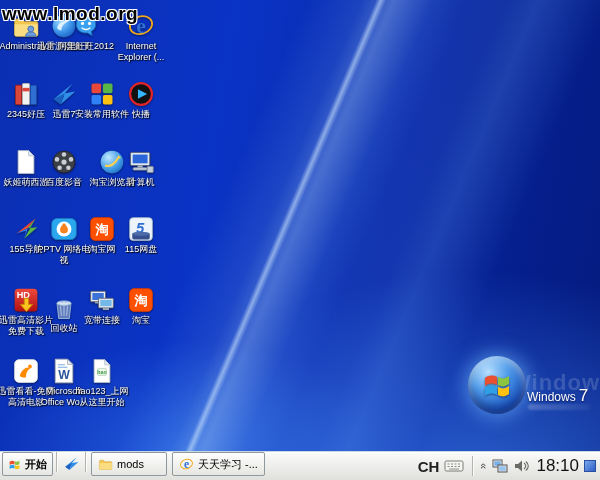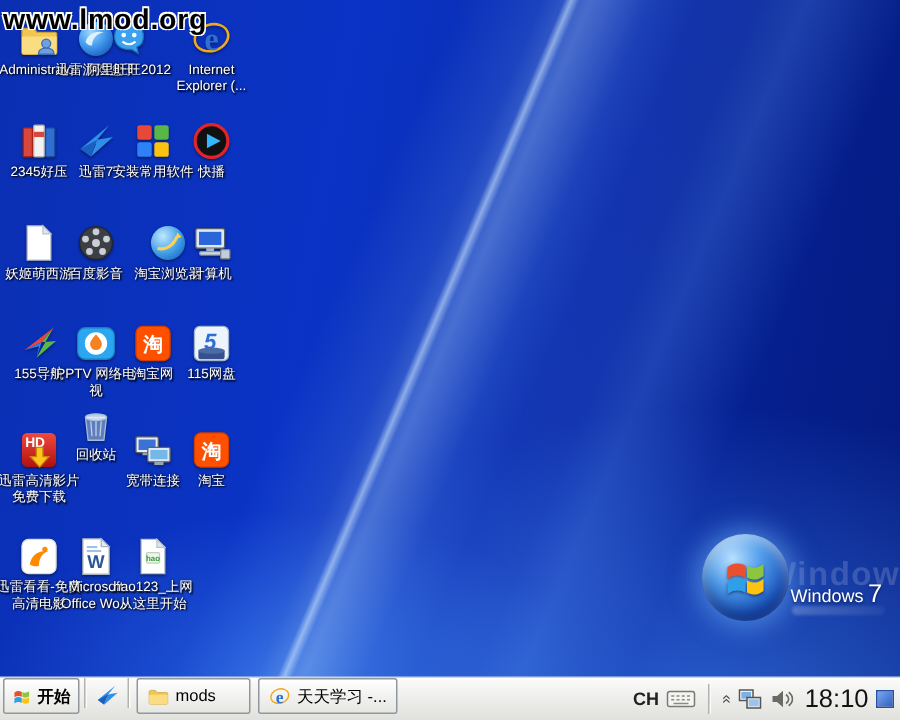--- a/index.html
+++ b/index.html
@@ -49,21 +49,21 @@
     padding:0 6px;font-size:11px;color:#000;white-space:nowrap;cursor:default;}
   .tbtn svg{display:block;}
   .start-btn{font-weight:bold;padding:0 5px;}
   .tsep{width:1px;height:20px;background:#b3b3ae;box-shadow:1px 0 0 #fcfcfa;margin:0 3px;}
   .ql{width:22px;height:22px;display:flex;align-items:center;justify-content:center;cursor:default;}
   .ql svg{width:17px;height:17px;}
   .tasks{display:flex;gap:5px;margin-left:2px;}
   .task-btn{min-width:62px;}
   .spacer{flex:1;}
   .tray{display:flex;align-items:center;gap:5px;height:100%;padding-right:2px;}
-  .tray-lang{font-size:12px;font-weight:bold;color:#222;}
+  .tray-lang{font-size:15px;font-weight:bold;color:#222;}
   .tray-chevron{font-size:11px;color:#444;transform:rotate(90deg);display:inline-block;line-height:10px;}
   .tray-icon{display:flex;align-items:center;}
   .clock{font-size:17px;color:#111;margin-left:2px;}
   .tray-square{width:10px;height:10px;border:1px solid #2a4fa0;
     background:linear-gradient(135deg,#7aa8ee,#2f5fc4);}
 </style>
 </head>
 <body>
 
 <div class="screen">
@@ -298,21 +298,21 @@
             <rect x="3" y="3" width="26" height="26" rx="4" fill="url(#ghd)"></rect>
             <text x="13" y="14" font-size="10.5" fill="#fff" text-anchor="middle" font-weight="bold">HD</text>
             <path d="M14 14h5v7h4.5l-7 8-7-8H14z" fill="#ffc31f" stroke="#c78900"></path>
           </svg>
         </span>
         <div class="dlabel">
           <div>迅雷高清影片</div>
           <div>免费下载</div>
         </div>
       </div>
-      <div class="ditem" style="left: 26px; top: 269px;">
+      <div class="ditem" style="left: 26px; top: 294px;">
         <span class="dicon">
           <svg viewBox="0 0 32 32">
             <path d="M8 10.5h16l-2 17.5H10z" fill="rgba(210,230,250,.45)" stroke="#9fc0dd"></path>
             <path d="M12 13.5l1 11.5M16 13.5v11.5M20 13.5l-1 11.5" stroke="#b8d4ea" fill="none"></path>
             <ellipse cx="16" cy="10.5" rx="8" ry="2.6" fill="rgba(235,245,253,.8)" stroke="#9fc0dd"></ellipse>
           </svg>
         </span>
         <div class="dlabel">
           <div>回收站</div>
         </div>

